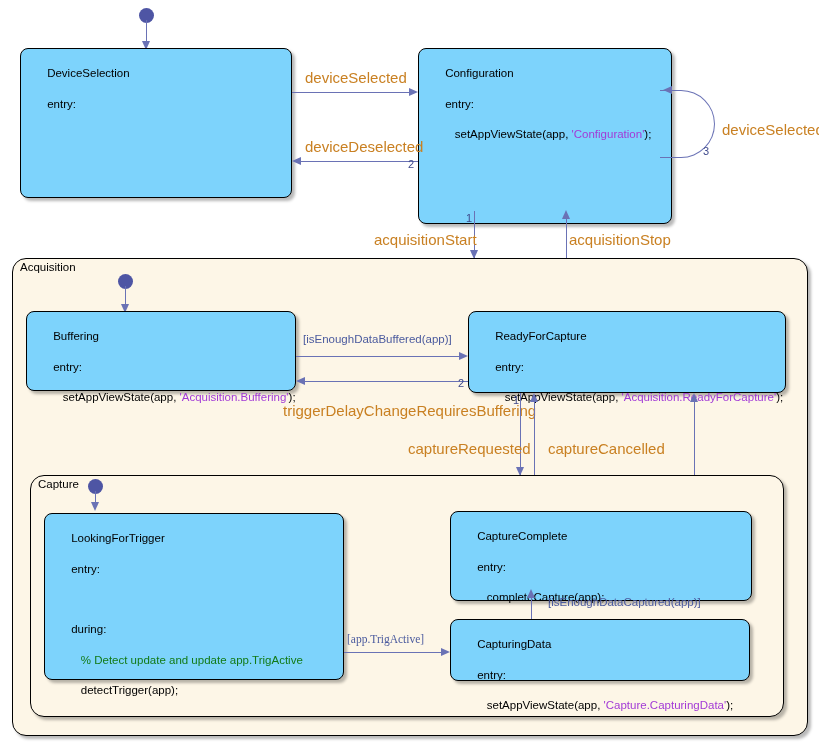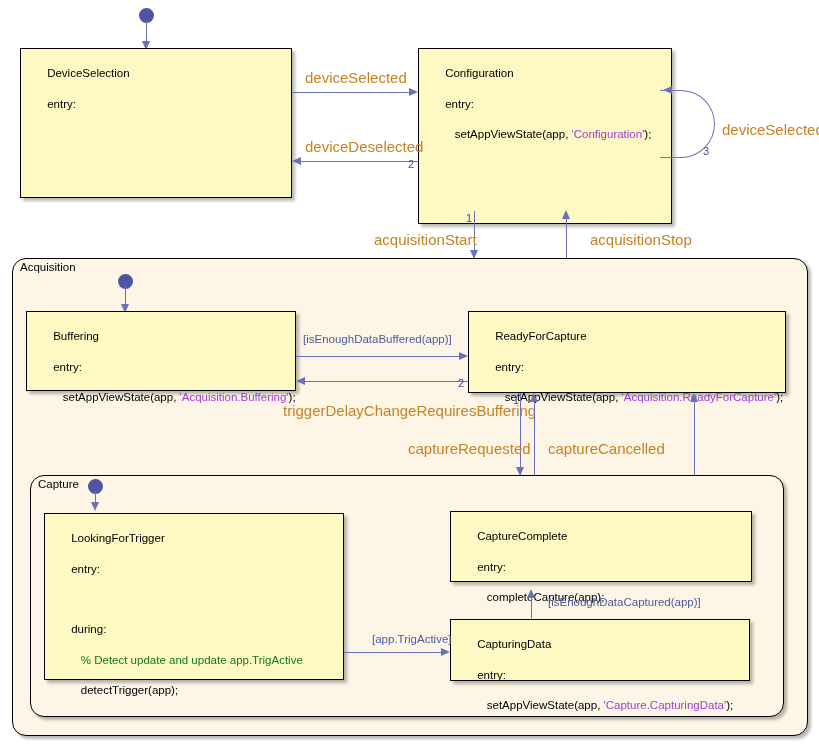--- a/index.html
+++ b/index.html
@@ -2,21 +2,21 @@
 <html><head>
 <meta charset="utf-8">
 <style>
   html,body{margin:0;padding:0;background:#ffffff;}
   body{width:819px;height:746px;position:relative;overflow:hidden;
        font-family:"Liberation Sans","DejaVu Sans",sans-serif;}
   #canvas{position:absolute;left:0;top:0;width:819px;height:746px;}
 
   
   .state{position:absolute;box-sizing:border-box;border:1.6px solid #000;
-         border-radius:0;background:#fef9c3;
+         border-radius:8px;background:#7dd3fc;
          box-shadow:3px 3px 3px rgba(0,0,0,.28);}
   .state.container{background:#fdf6e7;border-radius:14px;}
   .state .label{position:absolute;left:7px;top:2px;font-size:11.5px;color:#000;
          white-space:nowrap;line-height:13.6px;}
   .code{position:absolute;left:7px;top:2px;font-size:11.5px;line-height:15.2px;
         color:#000;white-space:pre;}
   .s{color:#a23ad6;}           
   .cm{color:#127a16;}          
 
   
@@ -81,21 +81,21 @@
   <div class="evt" style="left:722px;top:121px;">deviceSelected</div>
   <div class="pri" style="left:703px;top:145px;">3</div>
 
   <div class="ln lv" style="left:474px;top:211px;height:48px;"></div>
   <div class="ar ar-d" style="left:470px;top:250px;"></div>
   <div class="evt" style="left:374px;top:231px;">acquisitionStart</div>
   <div class="pri" style="left:466px;top:212px;">1</div>
 
   <div class="ln lv" style="left:566px;top:217px;height:42px;"></div>
   <div class="ar ar-u" style="left:562px;top:210px;"></div>
-  <div class="evt" style="left:590px;top:231px;">acquisitionStop</div>
+  <div class="evt" style="left:569px;top:231px;">acquisitionStop</div>
 
   <div class="state container" style="left:12px;top:258px;width:796px;height:478px;">
     <div class="label">Acquisition</div>
   </div>
 
   <div class="dot" style="left:118px;top:274px;"></div>
   <div class="ln lv" style="left:125px;top:286px;height:22px;"></div>
   <div class="ar ar-d" style="left:121px;top:304px;"></div>
 
   <div class="state" style="left:26px;top:311px;width:270px;height:80px;">
@@ -147,38 +147,38 @@
     <div class="code">
       <span>LookingForTrigger</span><br>
       <span>entry:</span><br>
       <br>
       <span>during:</span><br>
       <span>&nbsp;&nbsp;&nbsp;<span class="cm">% Detect update and update app.TrigActive</span></span><br>
       <span>&nbsp;&nbsp;&nbsp;<span>detectTrigger(app);</span></span>
     </div>
   </div>
 
-  <div class="state" style="left:450px;top:511px;width:302px;height:71px;">
+  <div class="state" style="left:450px;top:511px;width:302px;height:90px;">
     <div class="code">
       <span>CaptureComplete</span><br>
       <span>entry:</span><br>
       <span>&nbsp;&nbsp;&nbsp;<span>completeCapture(app);</span></span><br>
       <span>&nbsp;&nbsp;&nbsp;<span>setAppViewState(app, </span><span class="s">'Capture.CaptureComplete'</span><span>);</span></span>
     </div>
   </div>
 
   <div class="state" style="left:450px;top:619px;width:300px;height:62px;">
     <div class="code">
       <span>CapturingData</span><br>
       <span>entry:</span><br>
       <span>&nbsp;&nbsp;&nbsp;<span>setAppViewState(app, </span><span class="s">'Capture.CapturingData'</span><span>);</span></span>
     </div>
   </div>
 
   <div class="ln lh" style="left:344px;top:652px;width:98px;"></div>
   <div class="ar ar-r" style="left:441px;top:648px;"></div>
-  <div class="grd" style="left:372px;top:633px;">[app.TrigActive]</div>
+  <div class="grd" style="left:347px;top:633px;font-family:Liberation Serif, serif;">[app.TrigActive]</div>
 
   <div class="ln lv" style="left:531px;top:596px;height:23px;"></div>
   <div class="ar ar-u" style="left:527px;top:589px;"></div>
   <div class="grd" style="left:548px;top:596px;">[isEnoughDataCaptured(app)]</div>
 
 </div>
 
 </body></html>

